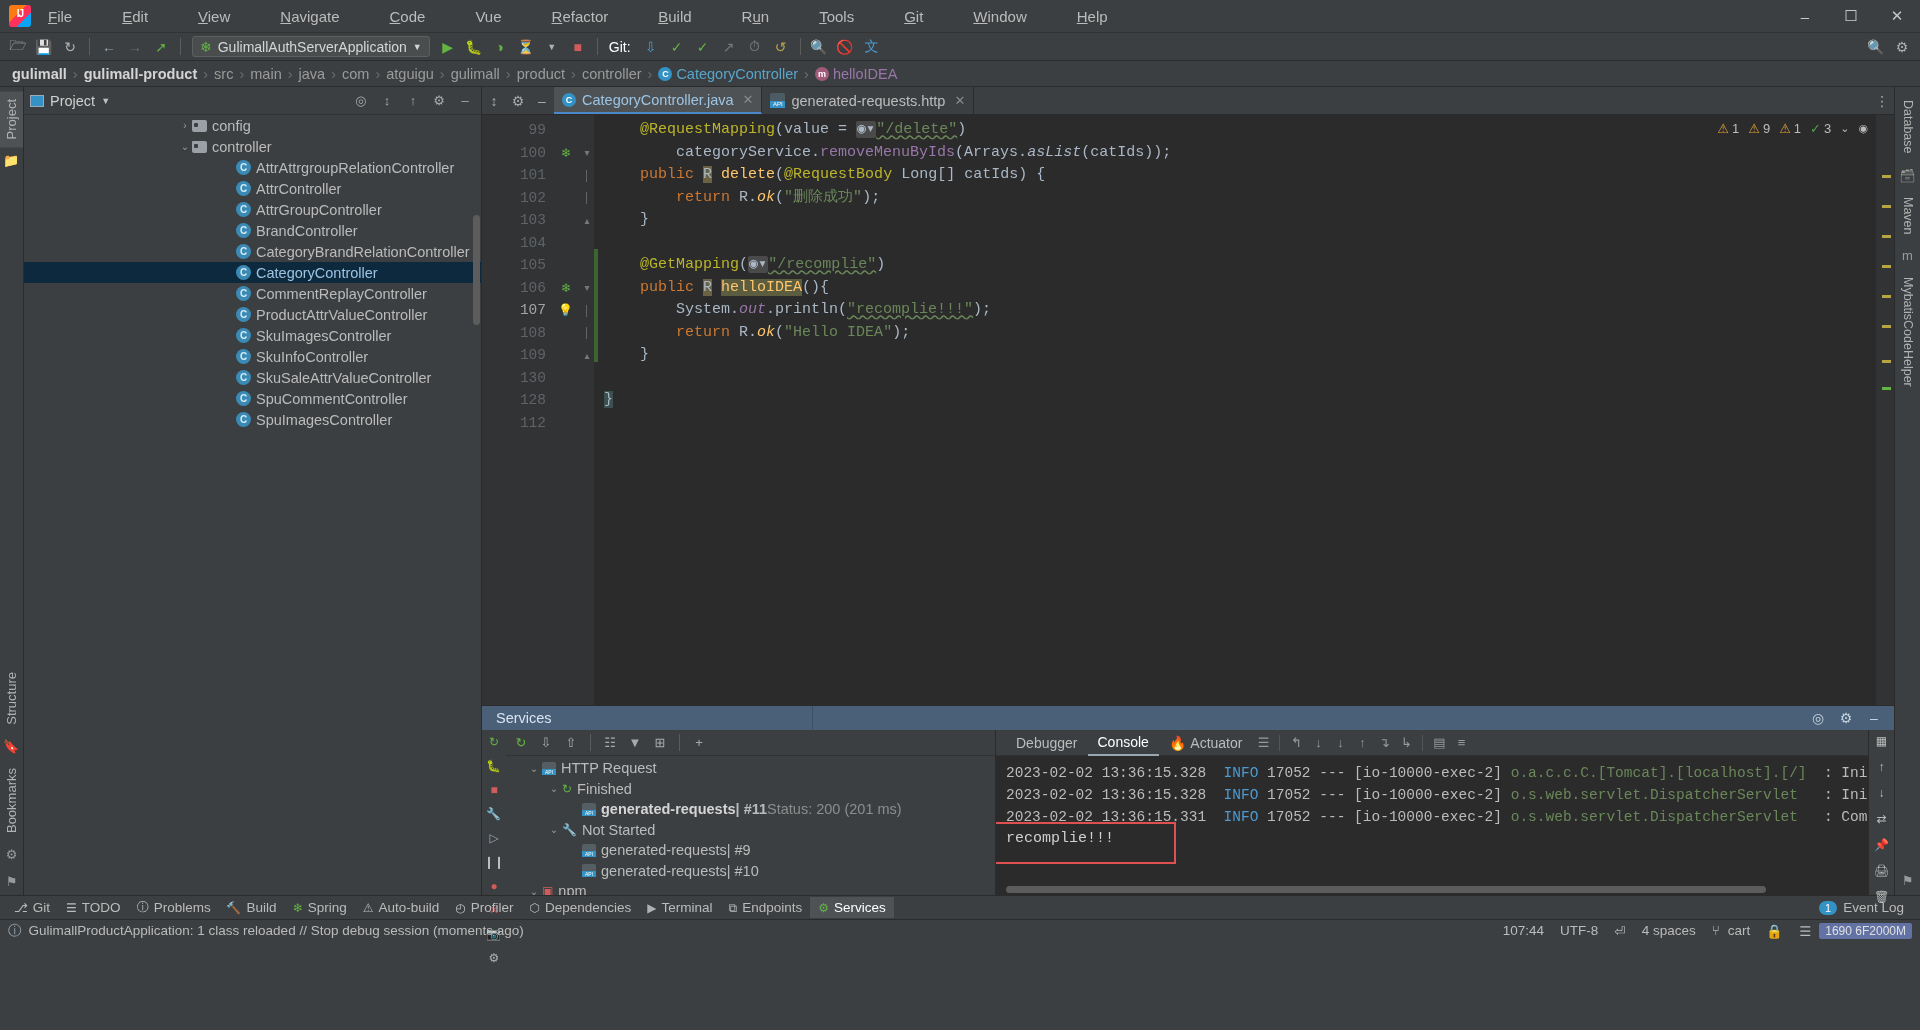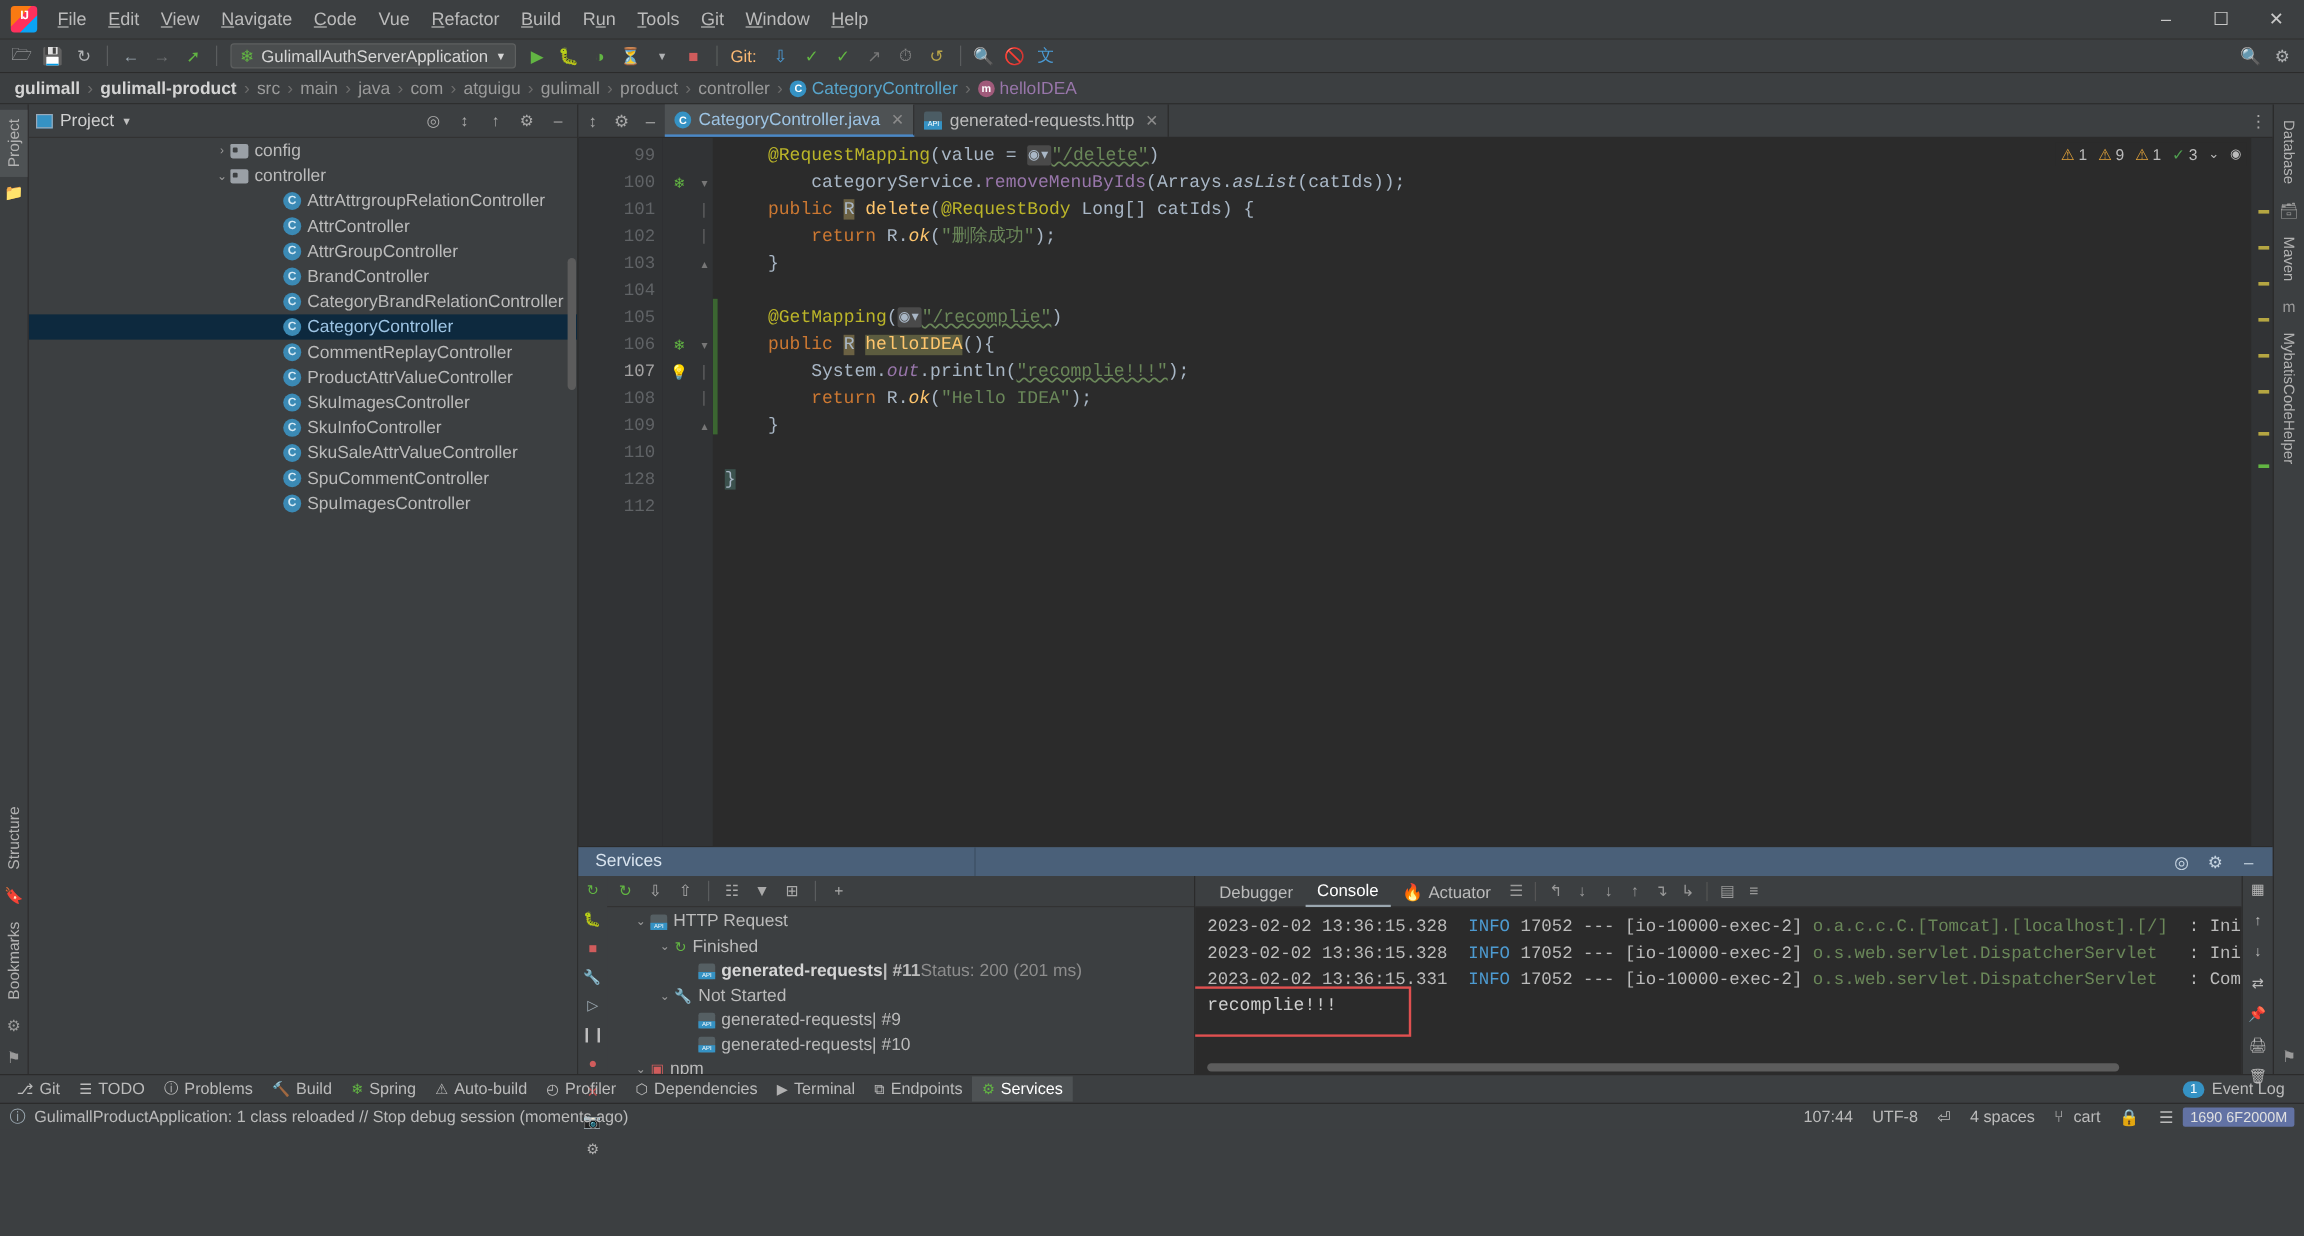--- a/index.html
+++ b/index.html
@@ -45,21 +45,21 @@
   .tb-ico{
     width:24px;height:22px;display:flex;align-items:center;justify-content:center;
     color:#afb1b3; font-size:14px; border-radius:3px; flex:none;
   }
   .tb-sep{ width:1px;height:17px;background:#5a5d5e;margin:0 5px; flex:none;}
   #run-config{
     display:flex;align-items:center;gap:6px;height:21px;padding:0 7px;
     border:1px solid #5e6060;border-radius:3px;background:#4a4d4e;
     font-size:14px;color:#d6d6d6;margin:0 4px; white-space:nowrap;
   }
-  #git-label{ font-size:14px;color:#fdba74;margin:0 6px 0 4px; }
+  #git-label{ font-size:14px;color:#ffffff;margin:0 6px 0 4px; }
   .sp{ flex:1; }
 
   
   #breadcrumb{
     height:26px;background:#3c3f41;display:flex;align-items:center;
     padding-left:8px;font-size:14.5px;color:#9b9b9b;gap:0px;
     border-bottom:1px solid #2b2b2b;
   }
   .crumb{ padding:0 4px; white-space:nowrap;}
   .crumb.bold{ color:#d4d4d4; font-weight:bold; }
@@ -221,21 +221,21 @@
   }
   .sb-item{ padding:0 8px;white-space:nowrap; }
   .sb-right{ margin-left:auto;display:flex;align-items:center; }
   #watermark{ background:#6272a4;color:#e0e0e0;padding:1px 6px;font-size:12px;border-radius:2px; }
 </style>
 </head>
 <body>
 
 <div id="titlebar">
   <div id="app-logo"></div>
-  <div id="menu-root" style="display: flex;">
+  <div id="menu-root" style="display: flex; gap: 32px;">
       <div class="menu-item"><u>F</u>ile</div>
       <div class="menu-item"><u>E</u>dit</div>
       <div class="menu-item"><u>V</u>iew</div>
       <div class="menu-item"><u>N</u>avigate</div>
       <div class="menu-item"><u>C</u>ode</div>
       <div class="menu-item">Vue</div>
       <div class="menu-item"><u>R</u>efactor</div>
       <div class="menu-item"><u>B</u>uild</div>
       <div class="menu-item">R<u>u</u>n</div>
       <div class="menu-item"><u>T</u>ools</div>
@@ -451,21 +451,21 @@
           <div class="gline">100</div>
           <div class="gline">101</div>
           <div class="gline">102</div>
           <div class="gline">103</div>
           <div class="gline">104</div>
           <div class="gline">105</div>
           <div class="gline">106</div>
           <div class="gline" style="color: rgb(164, 163, 163);">107</div>
           <div class="gline">108</div>
           <div class="gline">109</div>
-          <div class="gline">110</div>
+          <div class="gline">130</div>
           <div class="gline">128</div>
           <div class="gline">112</div>
         </div>
       <div id="gutter-icons">
         <div class="gico"></div>
         <div class="gico" style="color:#62b543;">❄</div>
         <div class="gico"></div>
         <div class="gico"></div>
         <div class="gico"></div>
         <div class="gico"></div>

